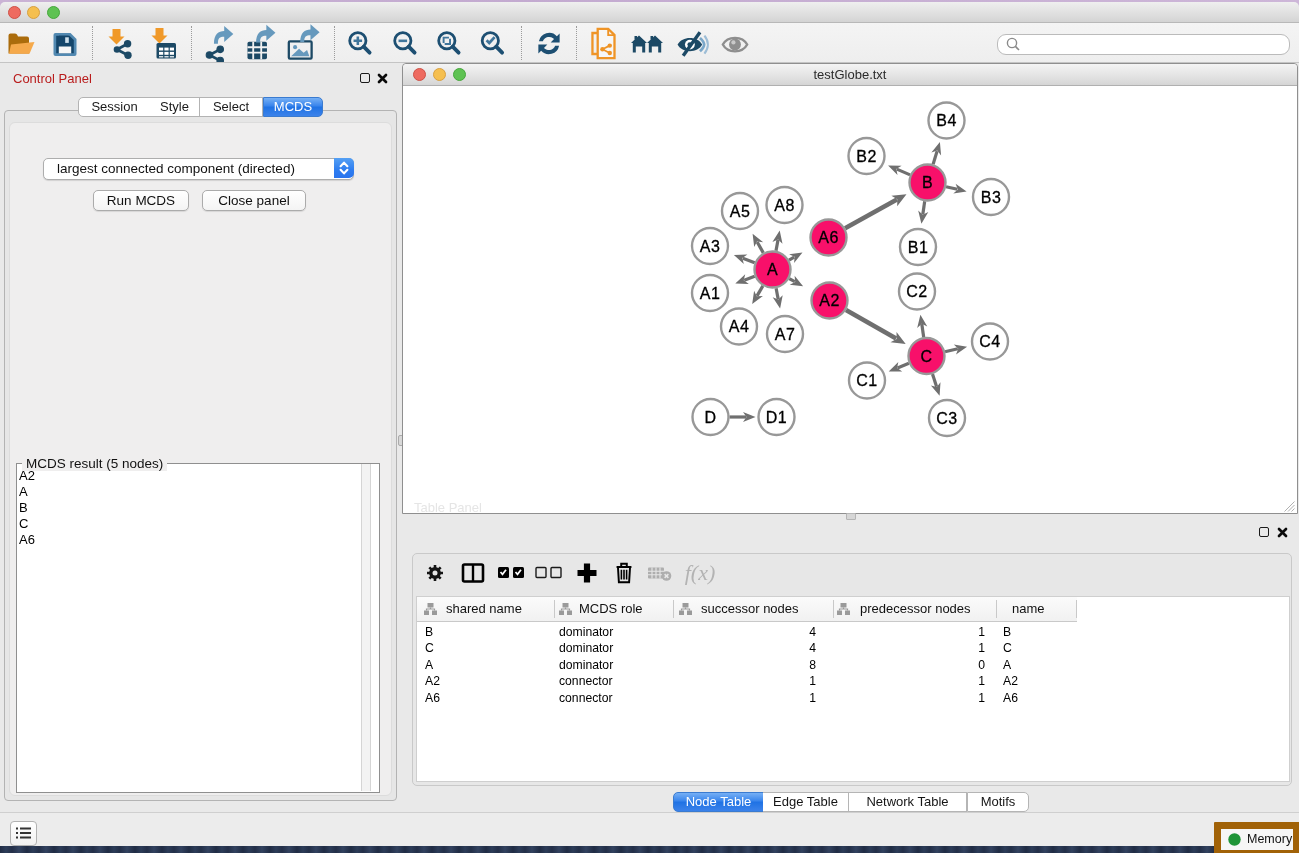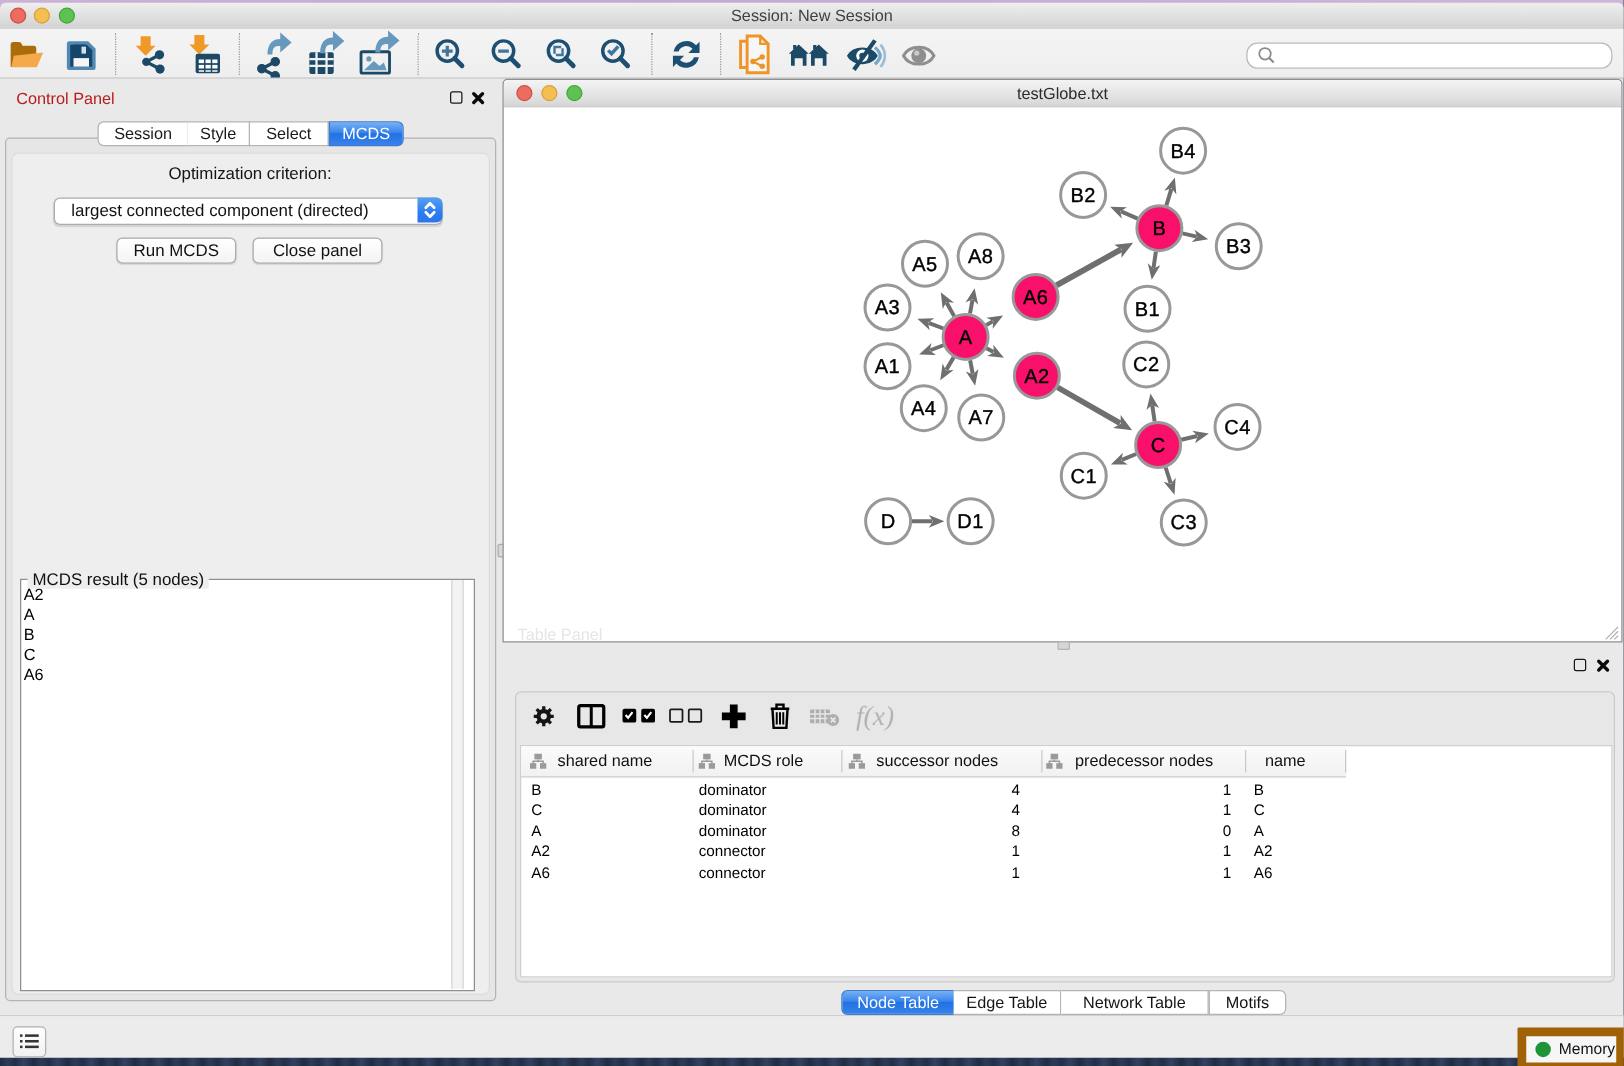--- a/index.html
+++ b/index.html
@@ -69,21 +69,20 @@
 #membtn{left:1214px;top:9px;width:72px;height:21px;background:#f6f6f6;border:7px solid #a16207;border-radius:1px;position:absolute;font-size:12.5px;color:#111;}
 .blue{background:linear-gradient(#76b0f5,#3884ec 45%,#1f72e4 50%,#3b82ea)!important;color:#fff!important;border-color:#3a7bd0!important;}
 </style></head><body>
 <div class="abs" id="wall"></div>
 <div class="abs" id="app"></div>
 <div class="abs" id="purple"></div>
 <div class="abs" id="titlebar" style="top:2px;left:0;">
   <div class="abs tl t1"></div>
     <div class="abs tl t2"></div>
     <div class="abs tl t3"></div>
-  <div class="abs" id="titletext">Session: New Session</div>
 </div>
 <div class="abs" id="toolbar" style="top:23px;left:0;height:39px;">
 <svg width="1299" height="39" style="position:absolute;left:0;top:0">
 <defs>
  <g id="shareg">
           <circle cx="-5.5" cy="5.5" r="3.2"></circle>
           <circle cx="5" cy="0" r="3.2"></circle>
           <circle cx="5" cy="11" r="3.2"></circle>
   <path d="M-5.5 5.5 L5 0 M-5.5 5.5 L5 11" stroke-width="2.6" fill="none"></path>
         </g>
@@ -223,21 +222,20 @@
   <path d="M2 2 L9 9 M9 2 L2 9" stroke="#0a0a0a" stroke-width="2.7" stroke-linecap="round"></path>
     </svg>
  <div class="abs" id="cpouter"></div>
  <div class="abs" id="cpinner"></div>
  <div id="tabrow">
   <div class="tab" style="left:0;width:71px;border-radius:5px 0 0 5px;">Session</div>
   <div class="tab" style="left:72px;width:49px;border-left:none;">Style</div>
   <div class="tab" style="left:122px;width:62px;border-left:none;">Select</div>
   <div class="tab blue" style="left:185px;width:58px;border-radius:0 5px 5px 0;">MCDS</div>
  </div>
- <div class="abs" id="optlabel">Optimization criterion:</div>
  <div class="abs" id="combo">
       <span>largest connected component (directed)</span>
   <div id="combospin">
         <svg width="20" height="20" style="position:absolute;left:0;top:0">
    <path d="M6.6 8.2 L10 4.6 L13.4 8.2" fill="none" stroke="#fff" stroke-width="2.1" stroke-linecap="round" stroke-linejoin="round"></path>
    <path d="M6.6 11.8 L10 15.4 L13.4 11.8" fill="none" stroke="#fff" stroke-width="2.1" stroke-linecap="round" stroke-linejoin="round"></path>
         </svg>
       </div>
  </div>
  <div class="btn" style="left:93px;top:127px;width:94px;">Run MCDS</div>

